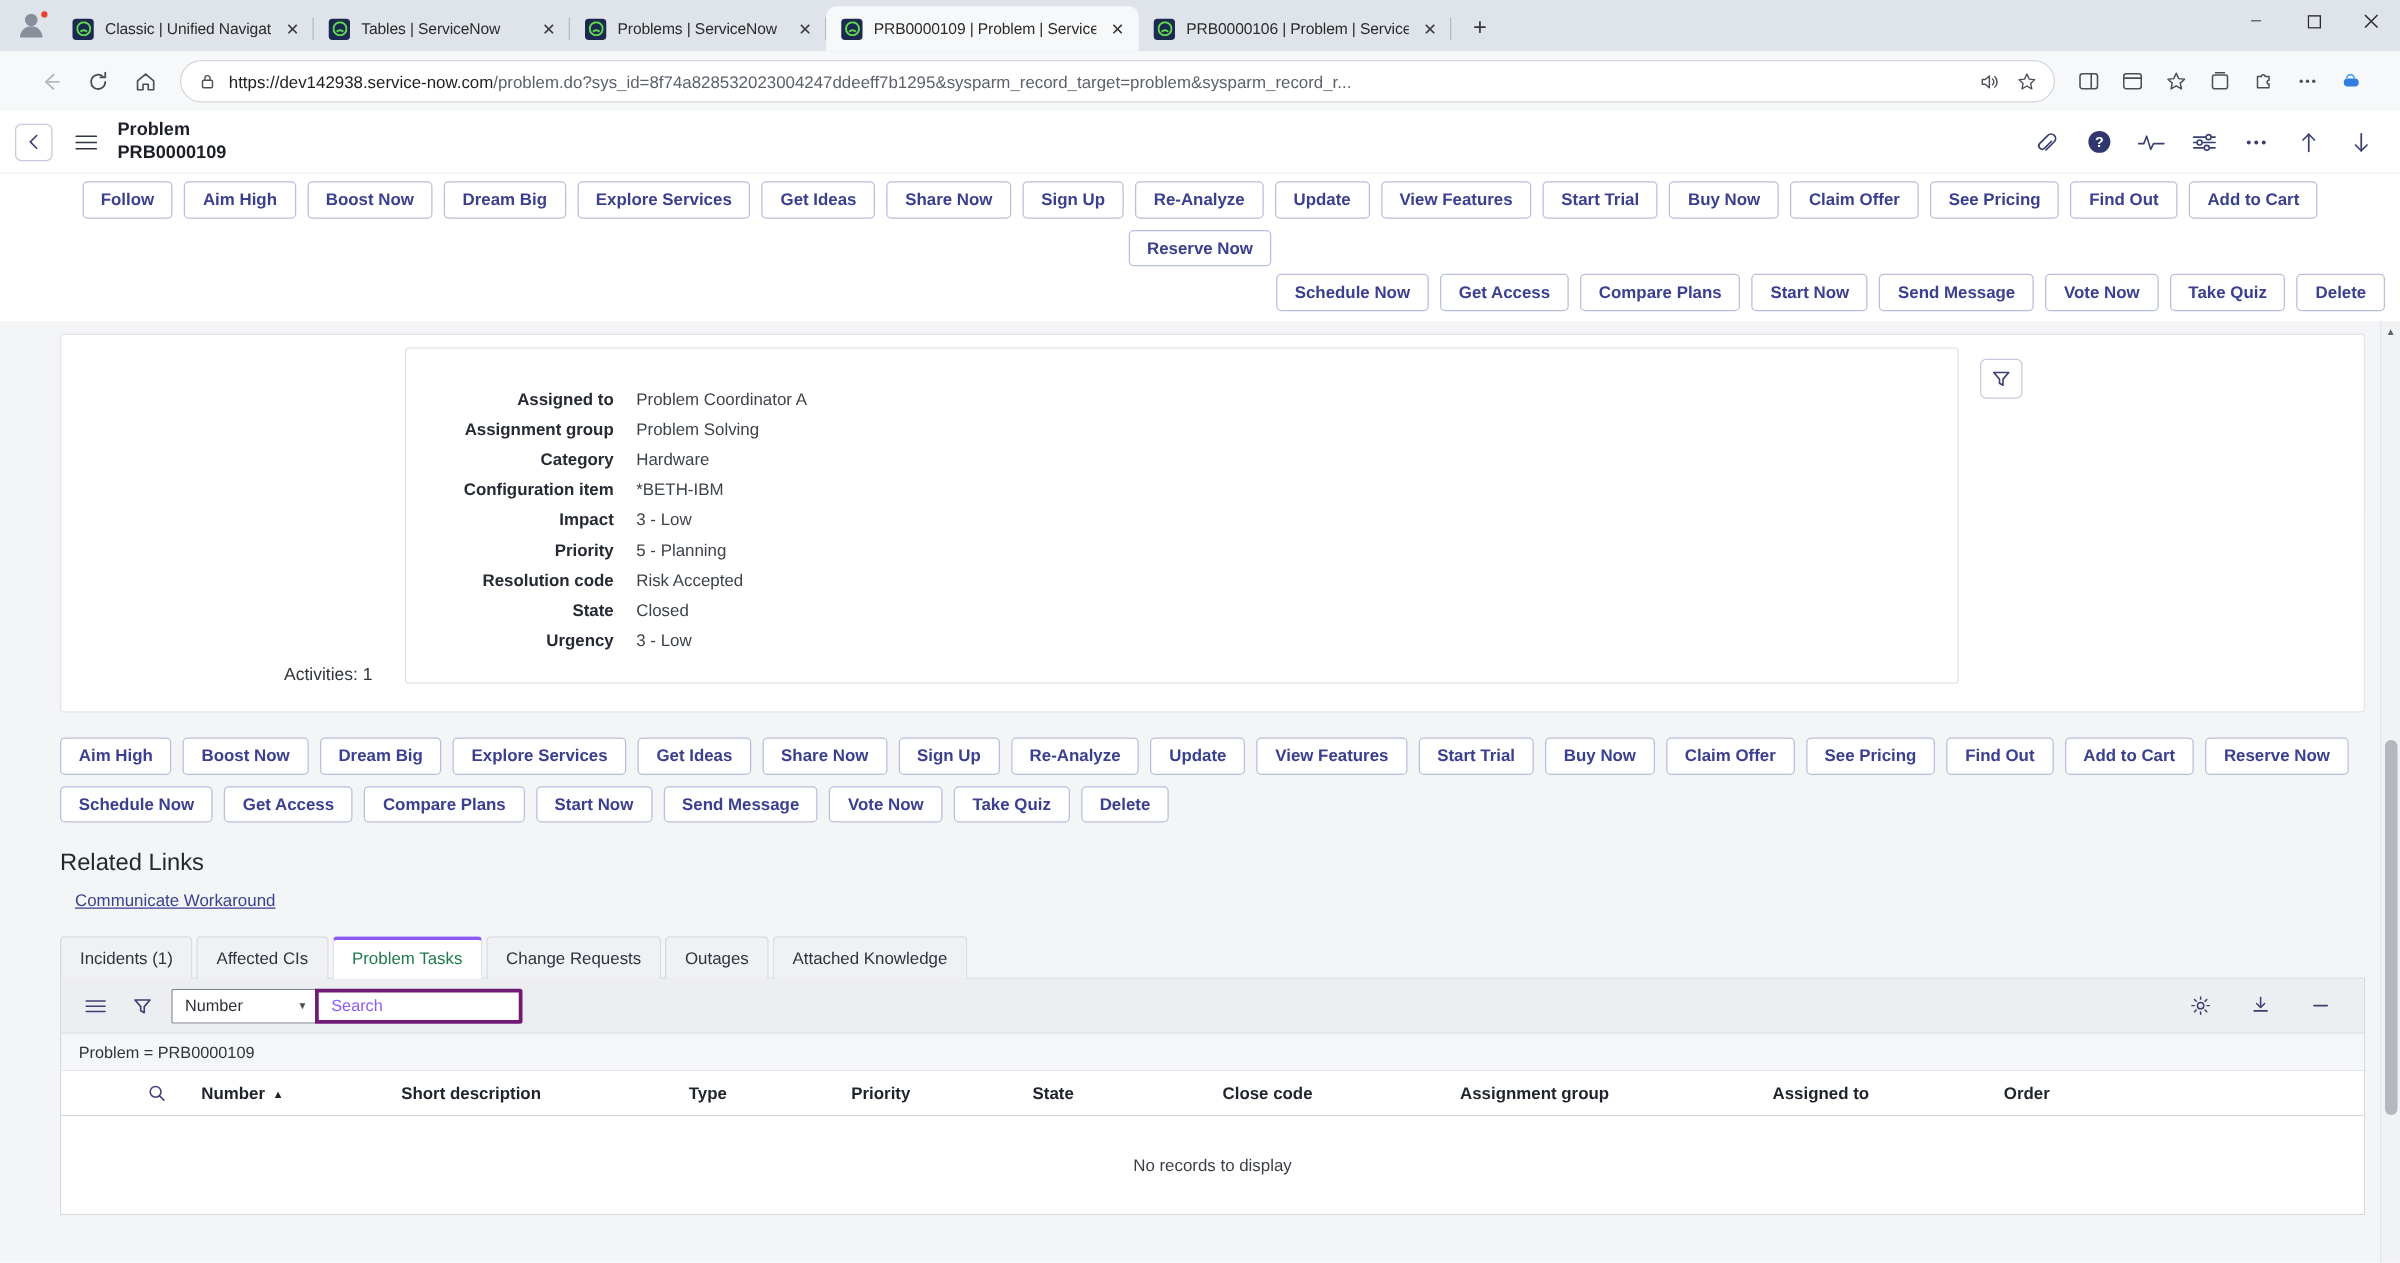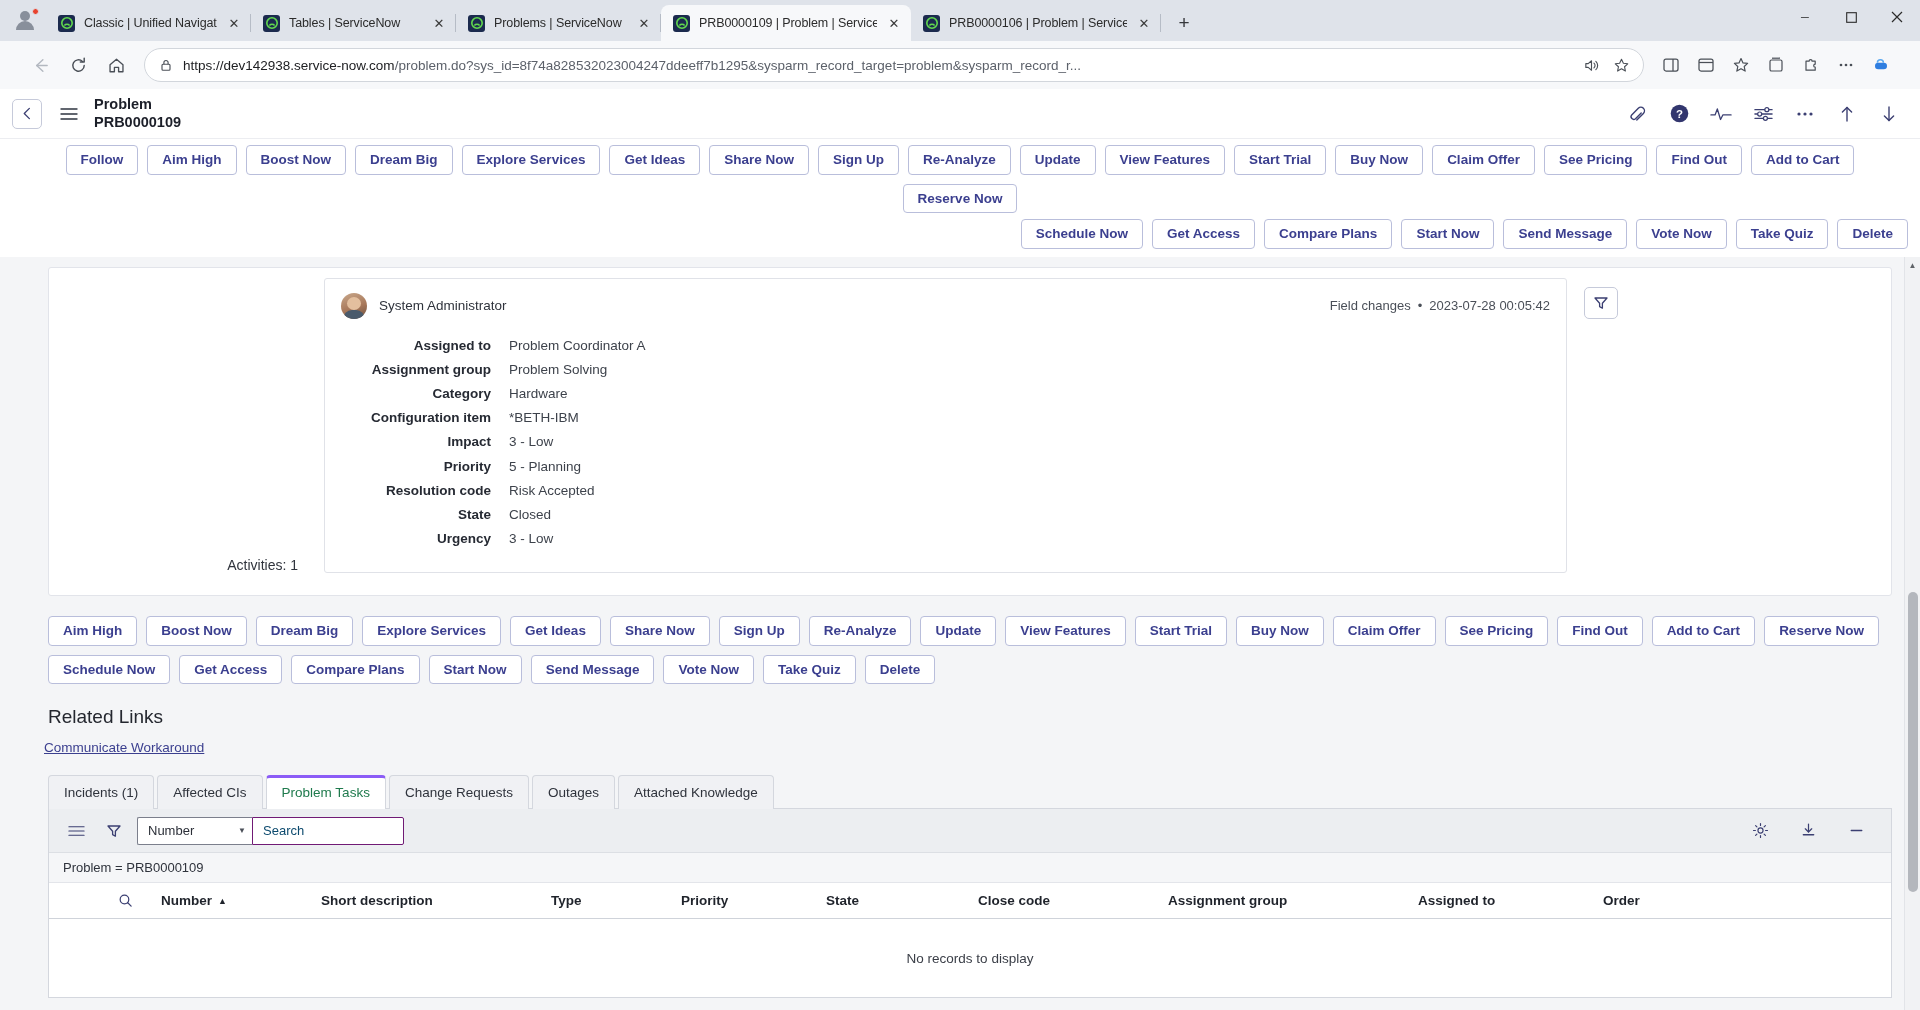--- a/index.html
+++ b/index.html
@@ -385,21 +385,21 @@
   }
   .body-btn-bar.first { padding-top: 20px; }
   .body-btn-bar.second { padding-top: 9px; }
 
   .related-links-title {
     padding: 22px 0 0 48px;
     font-size: 19px;
     color: #24272f;
   }
   .related-link {
-    padding: 10px 0 0 44px;
+    padding: 10px 0 0 60px;
   }
   .related-link a {
     color: #3b3f8f;
     font-size: 13.5px;
     text-decoration: underline;
   }
 
   
   .rl-tabs {
     display: flex;
@@ -463,29 +463,29 @@
     flex: 0 0 auto;
   }
   .rl-select .caret {
     margin-left: auto;
     color: #4a4f58;
     font-size: 8px;
     padding-left: 12px;
   }
   .rl-search {
     height: 28px;
-    border: 1px solid #701a75;
+    border: 3px solid #701a75;
     border-radius: 0 2px 2px 0;
     background: #ffffff;
     display: flex;
     align-items: center;
     padding: 0 10px;
-    width: 152px;
+    width: 166px;
     font-size: 13px;
-    color: #0c4a6e;
+    color: #8b5cf6;
     flex: 0 0 auto;
   }
   .rl-tb-right {
     margin-left: auto;
     display: flex;
     align-items: center;
     gap: 22px;
     padding-right: 10px;
   }
   .rl-breadcrumb {
@@ -822,27 +822,20 @@
 
 <div class="sn-body">
   <div class="sn-body-scroll">
 
     <div class="form-card">
 
       <div class="activity-wrap">
         <div class="activity-label">Activities: 1</div>
 
         <div class="activity-entry">
-          <div class="entry-head">
-            <div class="avatar"></div>
-            <div class="entry-author">System Administrator</div>
-            <div class="entry-meta">
-              <span>Field changes</span><span class="dot">•</span><span>2023-07-28 00:05:42</span>
-            </div>
-          </div>
 
           <div class="field-list" id="fieldlist">
               <div class="field-row">
                 <div class="field-label">Assigned to</div>
                 <div class="field-value">Problem Coordinator A</div>
               </div>
               <div class="field-row">
                 <div class="field-label">Assignment group</div>
                 <div class="field-value">Problem Solving</div>
               </div>

